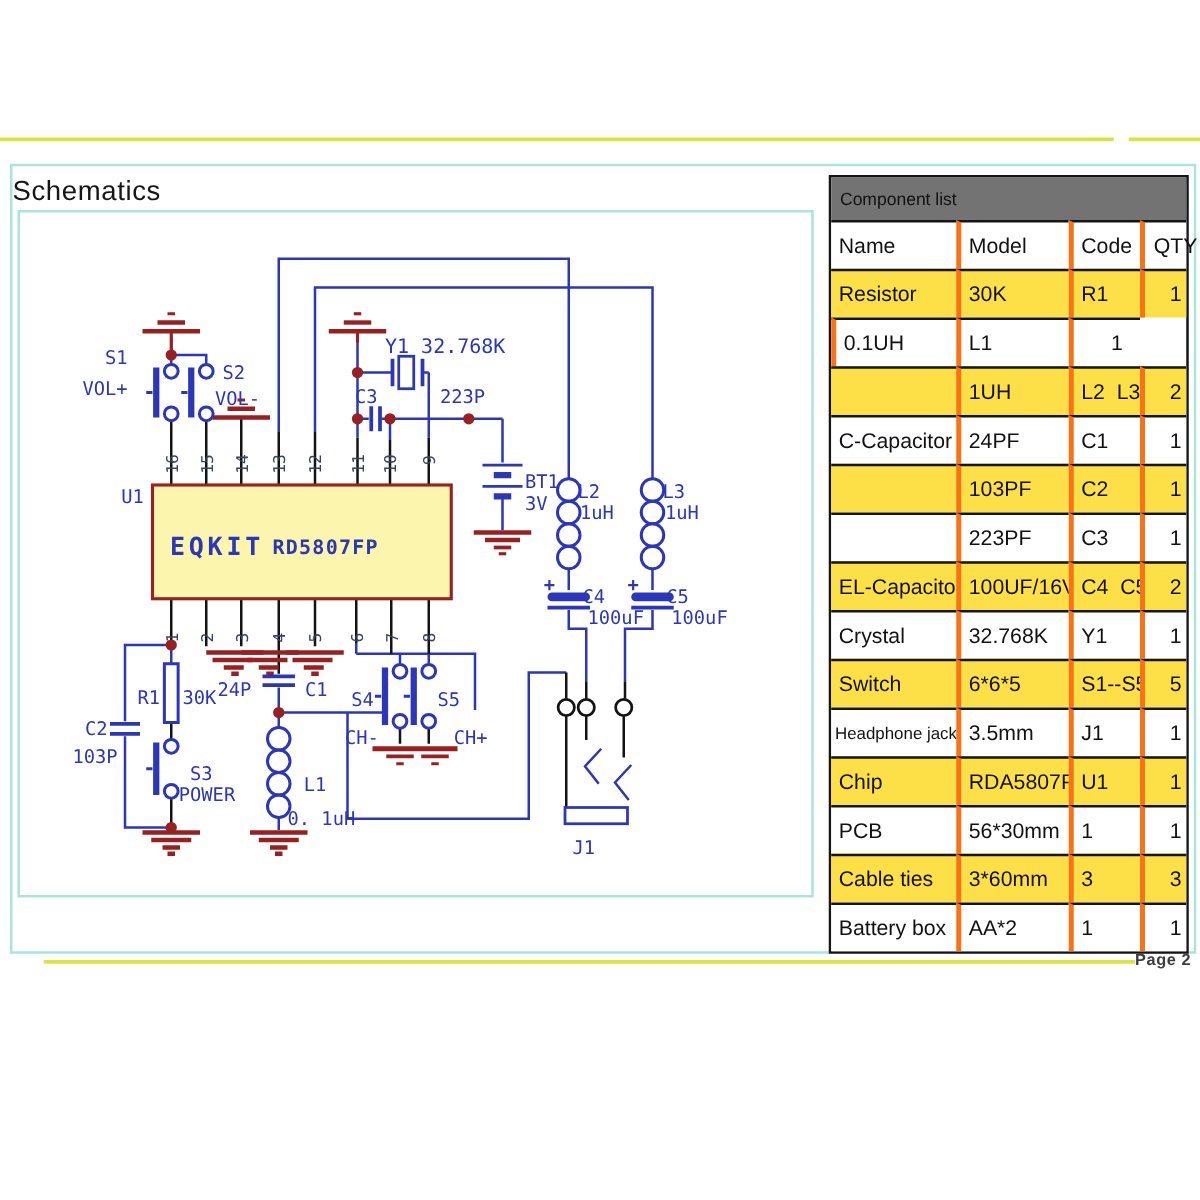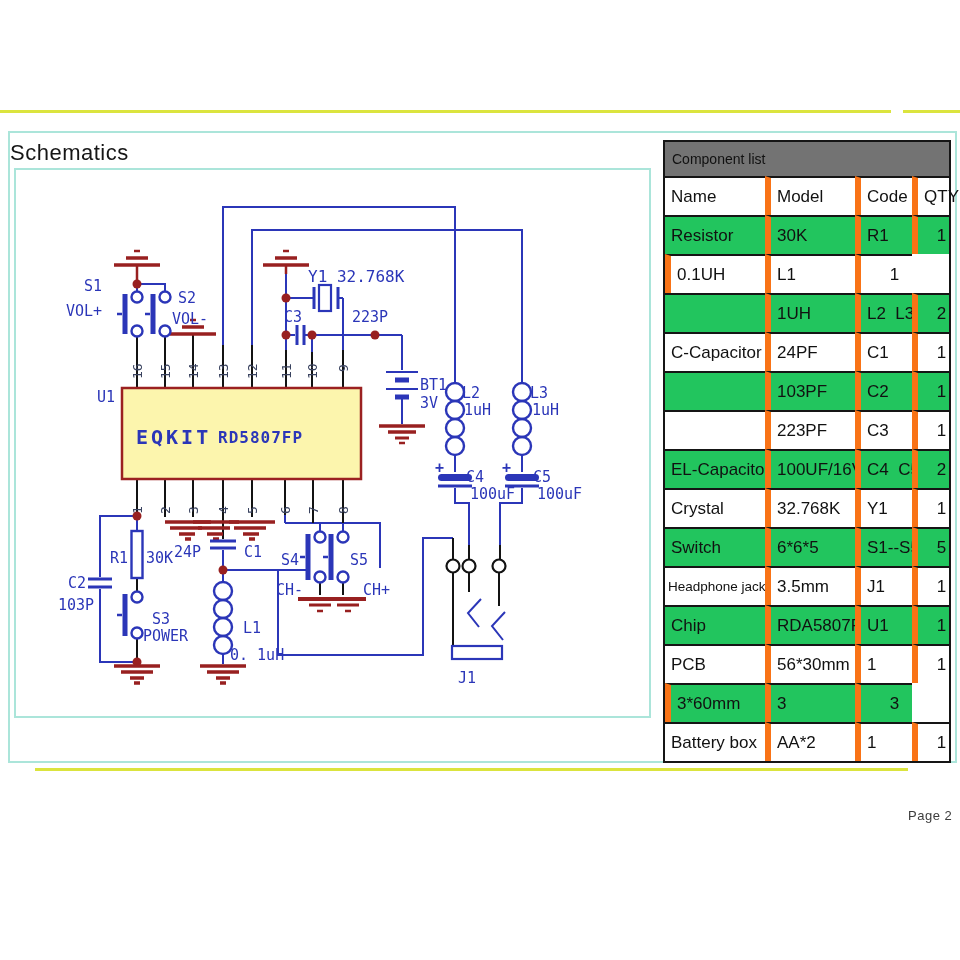--- a/index.html
+++ b/index.html
@@ -14,31 +14,31 @@
   #schematic-box{position:absolute;left:14px;top:168px;width:637px;height:550px;
     border:2px solid #abe5da;box-sizing:border-box;}
   #schematic-svg{position:absolute;left:14px;top:168px;}
 
   
   #component-table{position:absolute;left:663px;top:140px;width:288px;
     border:2px solid #151515;box-sizing:border-box;background:#fff;color:#111;}
   #table-title{height:34px;background:#737373;display:flex;align-items:center;
     padding-left:7px;font-size:14px;}
   .trow{display:grid;grid-template-columns:100px 90px 57px 37px;height:39px;}
-  .tcell{border-left:6px solid #f97316;border-top:2px solid #151515;
+  .tcell{border-left:4px solid #f97316;border-top:2px solid #151515;
     display:flex;align-items:center;padding-left:6px;font-size:17px;
     box-sizing:border-box;overflow:visible;white-space:pre;}
   .tcell.c0{border-left:none;}
   .tcell.c3{justify-content:center;padding-left:16px;}
   .tcell.small{font-size:13.5px;padding-left:3px;}
-  .trow.yellow .tcell{background:#22c55e;}
+  .trow.yellow .tcell{background:#fde047;}
   .trow.white .tcell{background:#ffffff;}
   .trow.thead .tcell{background:#ffffff;}
   #page-label{position:absolute;left:908px;top:760px;width:48px;font-size:13px;
-    font-weight:normal;color:#3c3c3c;letter-spacing:0.5px;margin-top:48px;}
+    font-weight:bold;color:#3c3c3c;letter-spacing:0.5px;}
 
   
   text{font-family:"DejaVu Sans Mono", monospace;fill:#2b36b8;}
   .pinnum{font-size:13px;fill:#39425f;}
   .lbl{font-size:15px;}
   .lbl16{font-size:16px;}
   .icname{font-size:20px;font-weight:bold;letter-spacing:3px;}
   .icpart{font-size:16px;font-weight:bold;letter-spacing:1px;}
   .plus{font-size:15px;font-weight:bold;}
 </style>
@@ -345,20 +345,21 @@
         <div class="tcell c2">U1</div>
         <div class="tcell c3">1</div>
       </div>
       <div class="trow white">
         <div class="tcell c0">PCB</div>
         <div class="tcell c1">56*30mm</div>
         <div class="tcell c2">1</div>
         <div class="tcell c3">1</div>
       </div>
       <div class="trow yellow">
+        <div class="tcell c0">Cable ties</div>
         <div class="tcell c1">3*60mm</div>
         <div class="tcell c2">3</div>
         <div class="tcell c3">3</div>
       </div>
       <div class="trow white">
         <div class="tcell c0">Battery box</div>
         <div class="tcell c1">AA*2</div>
         <div class="tcell c2">1</div>
         <div class="tcell c3">1</div>
       </div>

